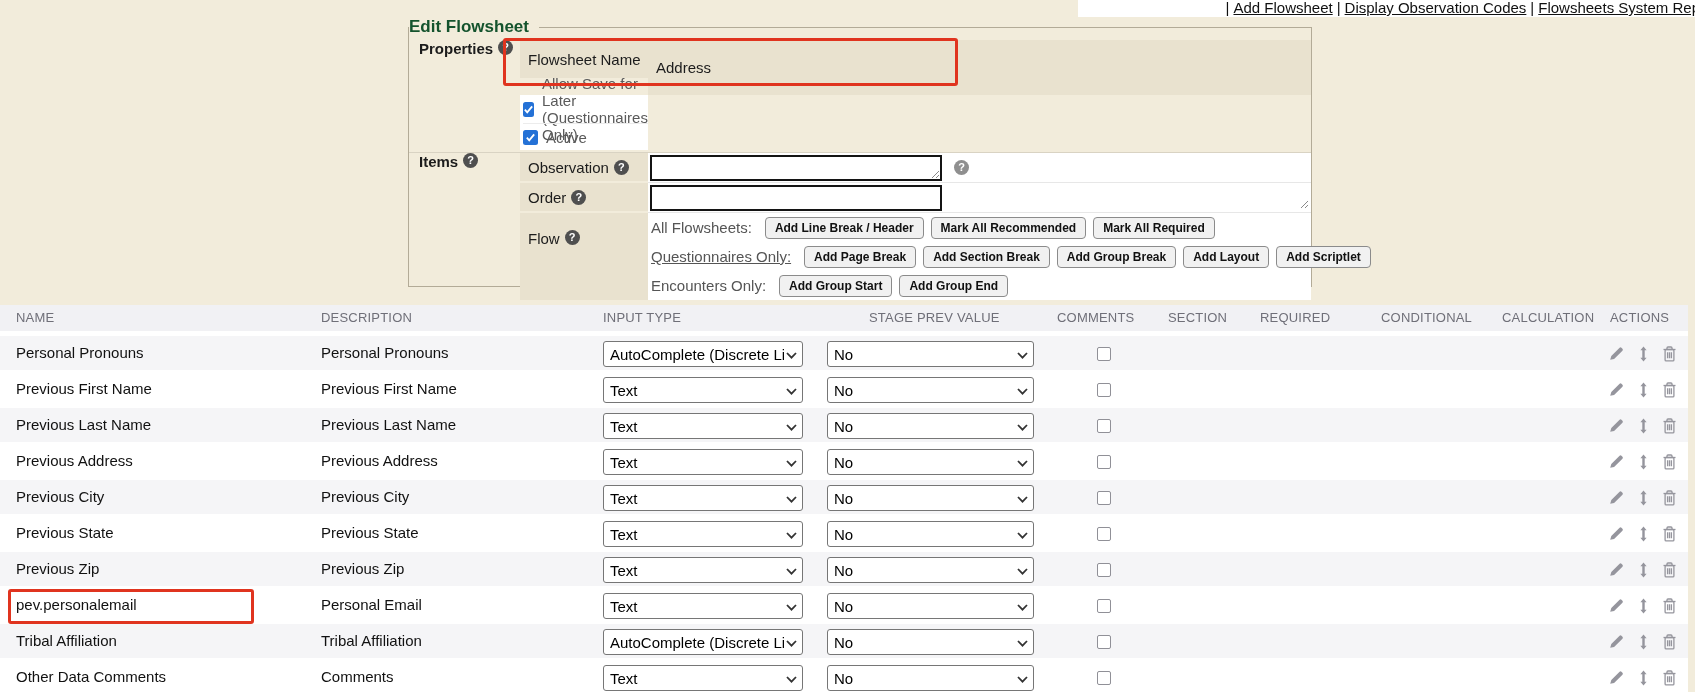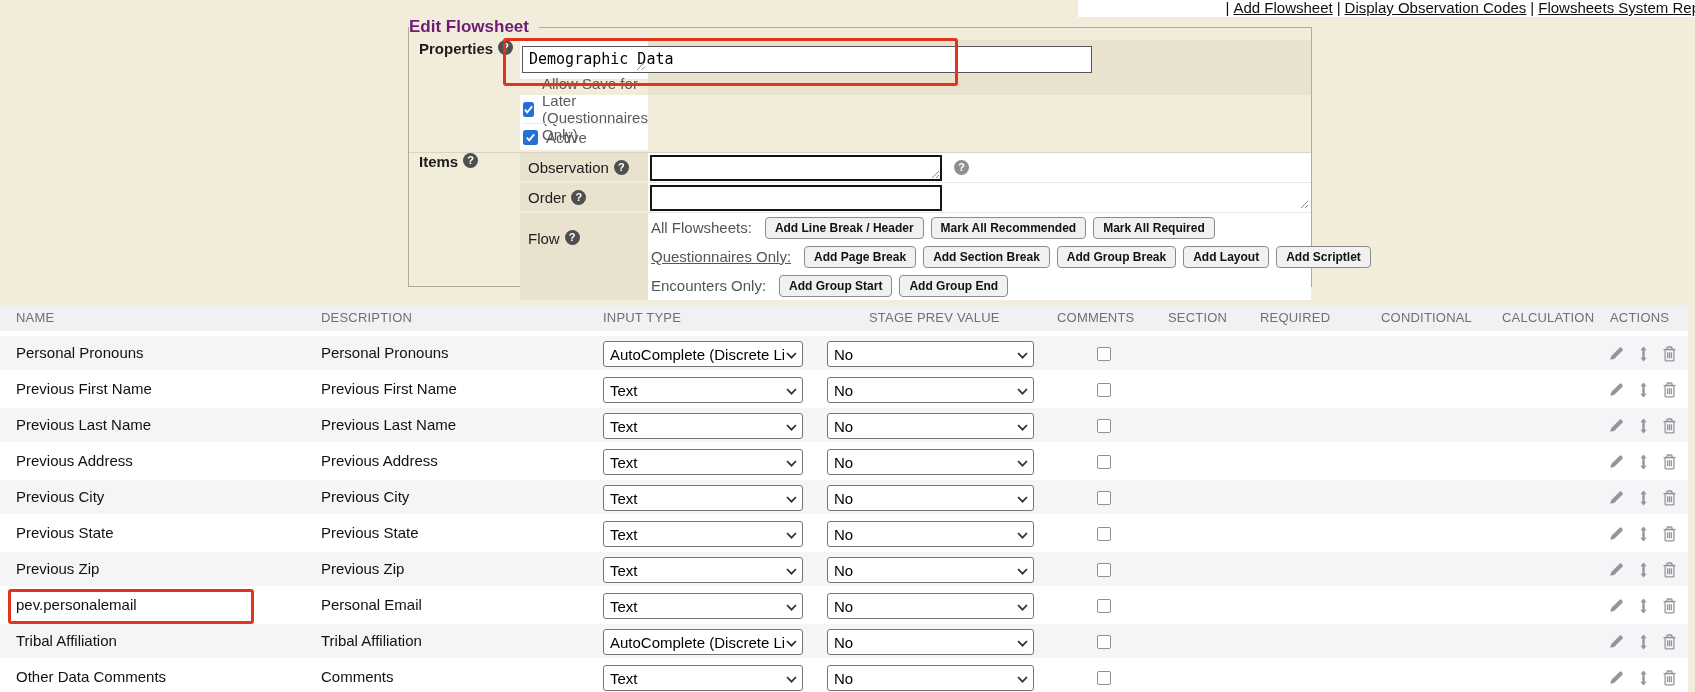--- a/index.html
+++ b/index.html
@@ -9,21 +9,21 @@
   
   .topbar { position: absolute; left: 1078px; top: 0; width: 622px; height: 17px;
             background: #ffffff; white-space: nowrap; text-align: right;
             font-size: 15px; line-height: 16px; color: #101010; }
   .topbar .sep { margin: 0 4px; }
   .topbar .lnk { text-decoration: underline; cursor: pointer; }
 
   
   .fs-legend { position: absolute; left: 409px; top: 17px; z-index: 3;
                background: #f2ecdb; padding-right: 10px; font-size: 17px; font-weight: bold;
-               color: #701a75; height: 19px; line-height: 19px; }
+               color: #14532d; height: 19px; line-height: 19px; }
   .fieldset { position: absolute; left: 408px; top: 27px; width: 904px; height: 260px;
               border: 1px solid #b3ab97; z-index: 1; }
   .fs-inner { position: absolute; left: 0; top: 12px; width: 902px; }
   .group { display: grid; grid-template-columns: 111px 128px 663px; }
   .group2 { border-top: 1px solid #d9d3c3; margin-top: 2px; }
   .side-label { display: flex; align-items: flex-start; padding-left: 10px; gap: 5px;
                 font-size: 15px; font-weight: bold; color: #1c1c1c; }
   .mid-cell { background: #e9e2cf; display: flex; align-items: center; gap: 5px;
               padding-left: 8px; font-size: 15px; color: #1c1c1c;
               border-bottom: 2px solid #f2ecdb; }
@@ -92,27 +92,22 @@
 
   <div class="fs-legend">Edit Flowsheet</div>
   <div class="fieldset">
     <div class="fs-inner">
 
       <div class="group">
         <div class="side-label" style="grid-row:1 / span 2;">
           <span>Properties</span>
           <span class="help">?</span>
         </div>
-        <div class="content-cell" style="height:40px;">
-          <span class="ta-wrap" style="margin-left:2px;">
-            <textarea class="ta-name" spellcheck="false" style="">Demographic Data</textarea>
-            <svg class="grip" width="11" height="11">
-                <path d="M10 2 L2 10 M10 6.5 L6.5 10" stroke="#8a8a8a" stroke-width="1" fill="none"></path>
-              </svg>
-          </span>
+        <div class="mid-cell" style="height:40px;">
+          <span>Flowsheet Name</span>
         </div>
         <div class="mid-cell" style="height:55px; border-bottom:none;">
           <span>Address</span>
         </div>
         <div class="content-cell" style="height:55px; border-bottom:none;" id="options-cell">
             <div class="optline">
               <span class="cbx-on">
                 <svg width="11" height="11" viewBox="0 0 12 12">
                   <path d="M2 6.2 L4.6 9 L10 2.6" stroke="#fff" stroke-width="2" fill="none"></path>
                 </svg>

